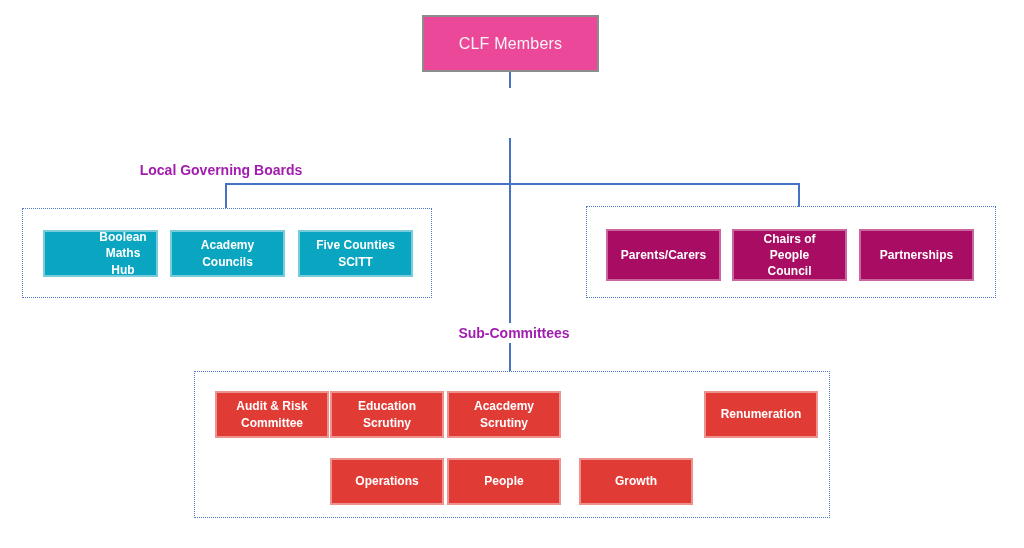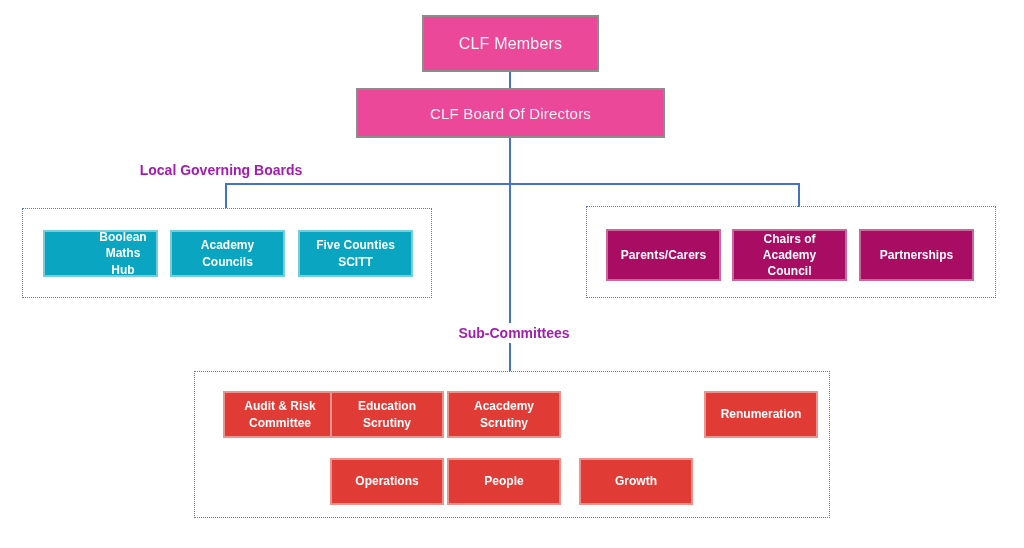--- a/index.html
+++ b/index.html
@@ -76,53 +76,52 @@
   }
   .teal    { background: #0aa5c0; border: 2px solid #79ccda; width: 115px; height: 47px; top: 21px; }
   .magenta { background: #a80c63; border: 2px solid #c9679e; width: 115px; height: 52px; top: 22px; }
   .red     { background: #e13b35; border: 2px solid #ed938f; width: 114px; height: 47px; }
 
   .t1 { left: 20px; padding-left: 45px; }  .t2 { left: 147px; } .t3 { left: 275px; }
   .m1 { left: 19px; }  .m2 { left: 145px; } .m3 { left: 272px; }
 
   .row1 { top: 19px; }
   .row2 { top: 86px; }
-  .sc1 { left: 28px; }  .sc2 { left: 135px; } .sc3 { left: 252px; }
+  .sc1 { left: 20px; }  .sc2 { left: 135px; } .sc3 { left: 252px; }
   .sc4 { left: 384px; } .sc5 { left: 509px; }
 </style>
 </head>
 <body>
 
 <div class="canvas">
 
   <div class="conn c-mem-board"></div>
   <div class="conn c-center"></div>
   <div class="conn c-horiz"></div>
   <div class="conn c-left-drop"></div>
   <div class="conn c-right-drop"></div>
 
   <div class="gbox members">CLF Members</div>
-  <div class="gbox board">CLF Board Of Directors</div>
 
   <div class="sec-label lbl-local">Local Governing Boards</div>
   <div class="sec-label lbl-sub">Sub-Committees</div>
 
   <div class="group grp-local">
     <div class="node teal t1">Boolean Maths
 Hub</div>
     <div class="node teal t2">Academy
 Councils</div>
     <div class="node teal t3">Five Counties
 SCITT</div>
   </div>
 
   <div class="group grp-reference">
     <div class="node magenta m1">Parents/Carers</div>
     <div class="node magenta m2">Chairs of
-Academy
+People
 Council</div>
     <div class="node magenta m3">Partnerships</div>
   </div>
 
   <div class="group grp-sub">
     <div class="node red row1 sc1">Audit &amp; Risk
 Committee</div>
     <div class="node red row1 sc2">Education
 Scrutiny</div>
     <div class="node red row1 sc3">Acacdemy

